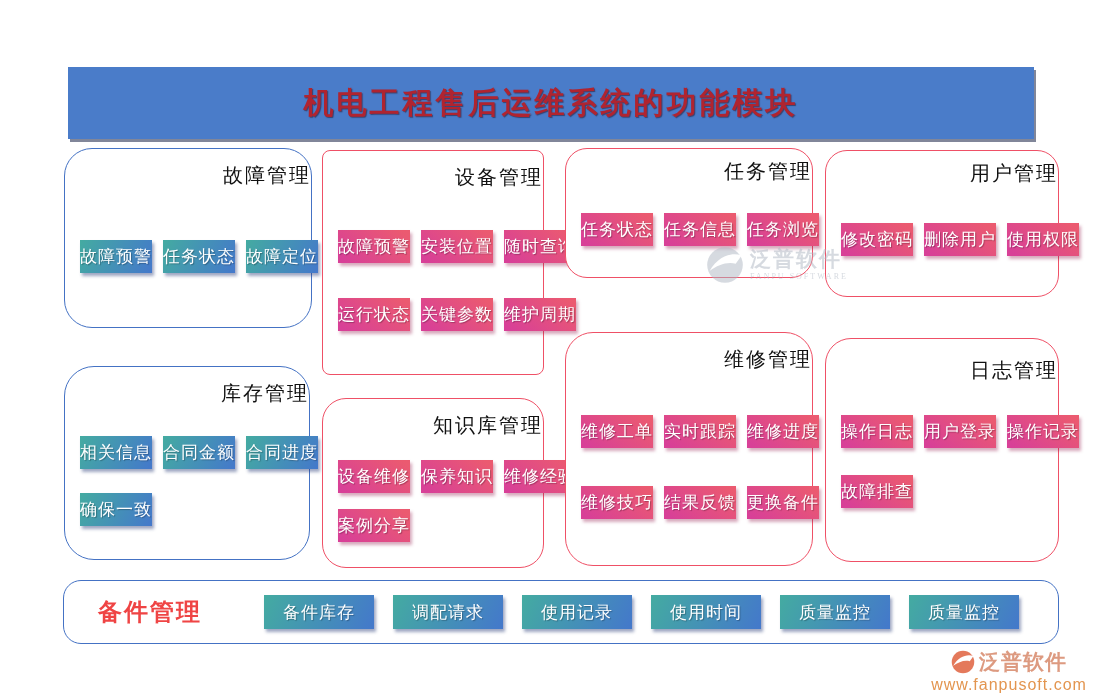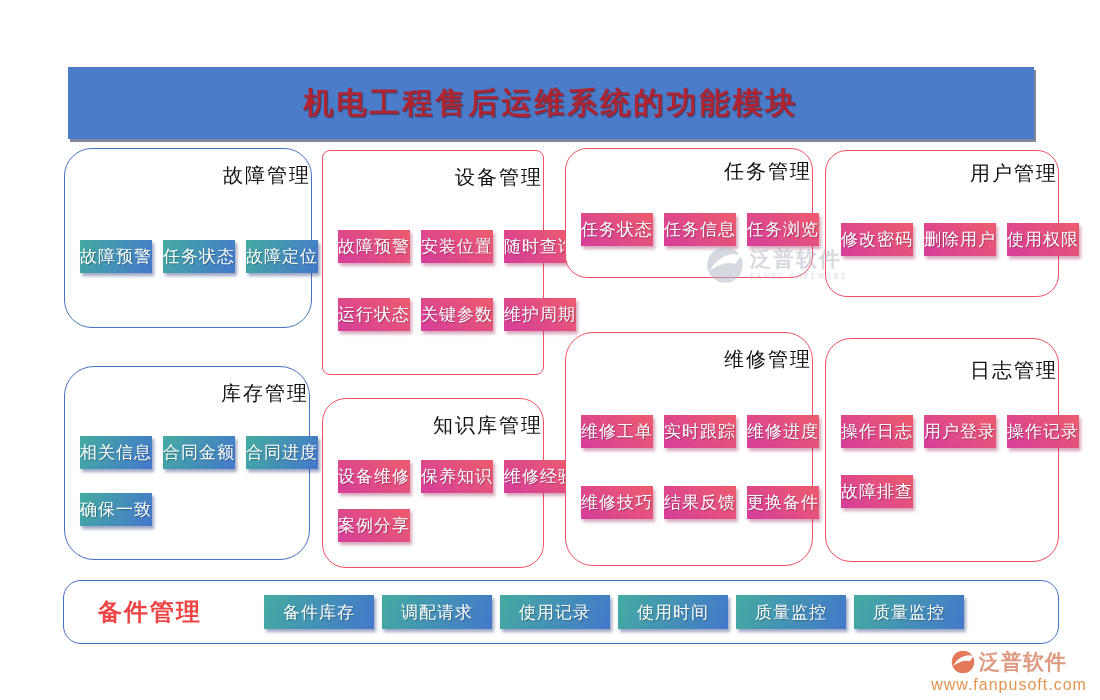--- a/index.html
+++ b/index.html
@@ -56,21 +56,21 @@
   
   .bottom-bar{
     position:absolute;left:63px;top:580px;width:994px;height:62px;
     border:1.6px solid var(--blue-border,#4472c4);border-radius:18px;
     display:flex;align-items:center;background:#fff;
   }
   .bottom-title{
     font-size:24px;letter-spacing:2px;color:#ef4444;font-weight:600;
     margin:0 62px 0 34px;white-space:nowrap;
   }
-  .bottom-items{display:flex;gap:8px;align-items:center;}
+  .bottom-items{display:flex;gap:19px;align-items:center;}
   .bottom-items .btn{width:110px;height:34px;}
   
   .watermark{
     position:absolute;left:706px;top:246px;width:170px;
     display:flex;align-items:center;gap:6px;
     opacity:.5;pointer-events:none;
   }
   .watermark .wm-icon{width:38px;height:38px;flex:0 0 auto;}
   .wm-text-col{display:flex;flex-direction:column;line-height:1;}
   .wm-cn{font-size:21px;letter-spacing:2px;color:var(--watermark-color,#aeb6c2);font-weight:700;}

